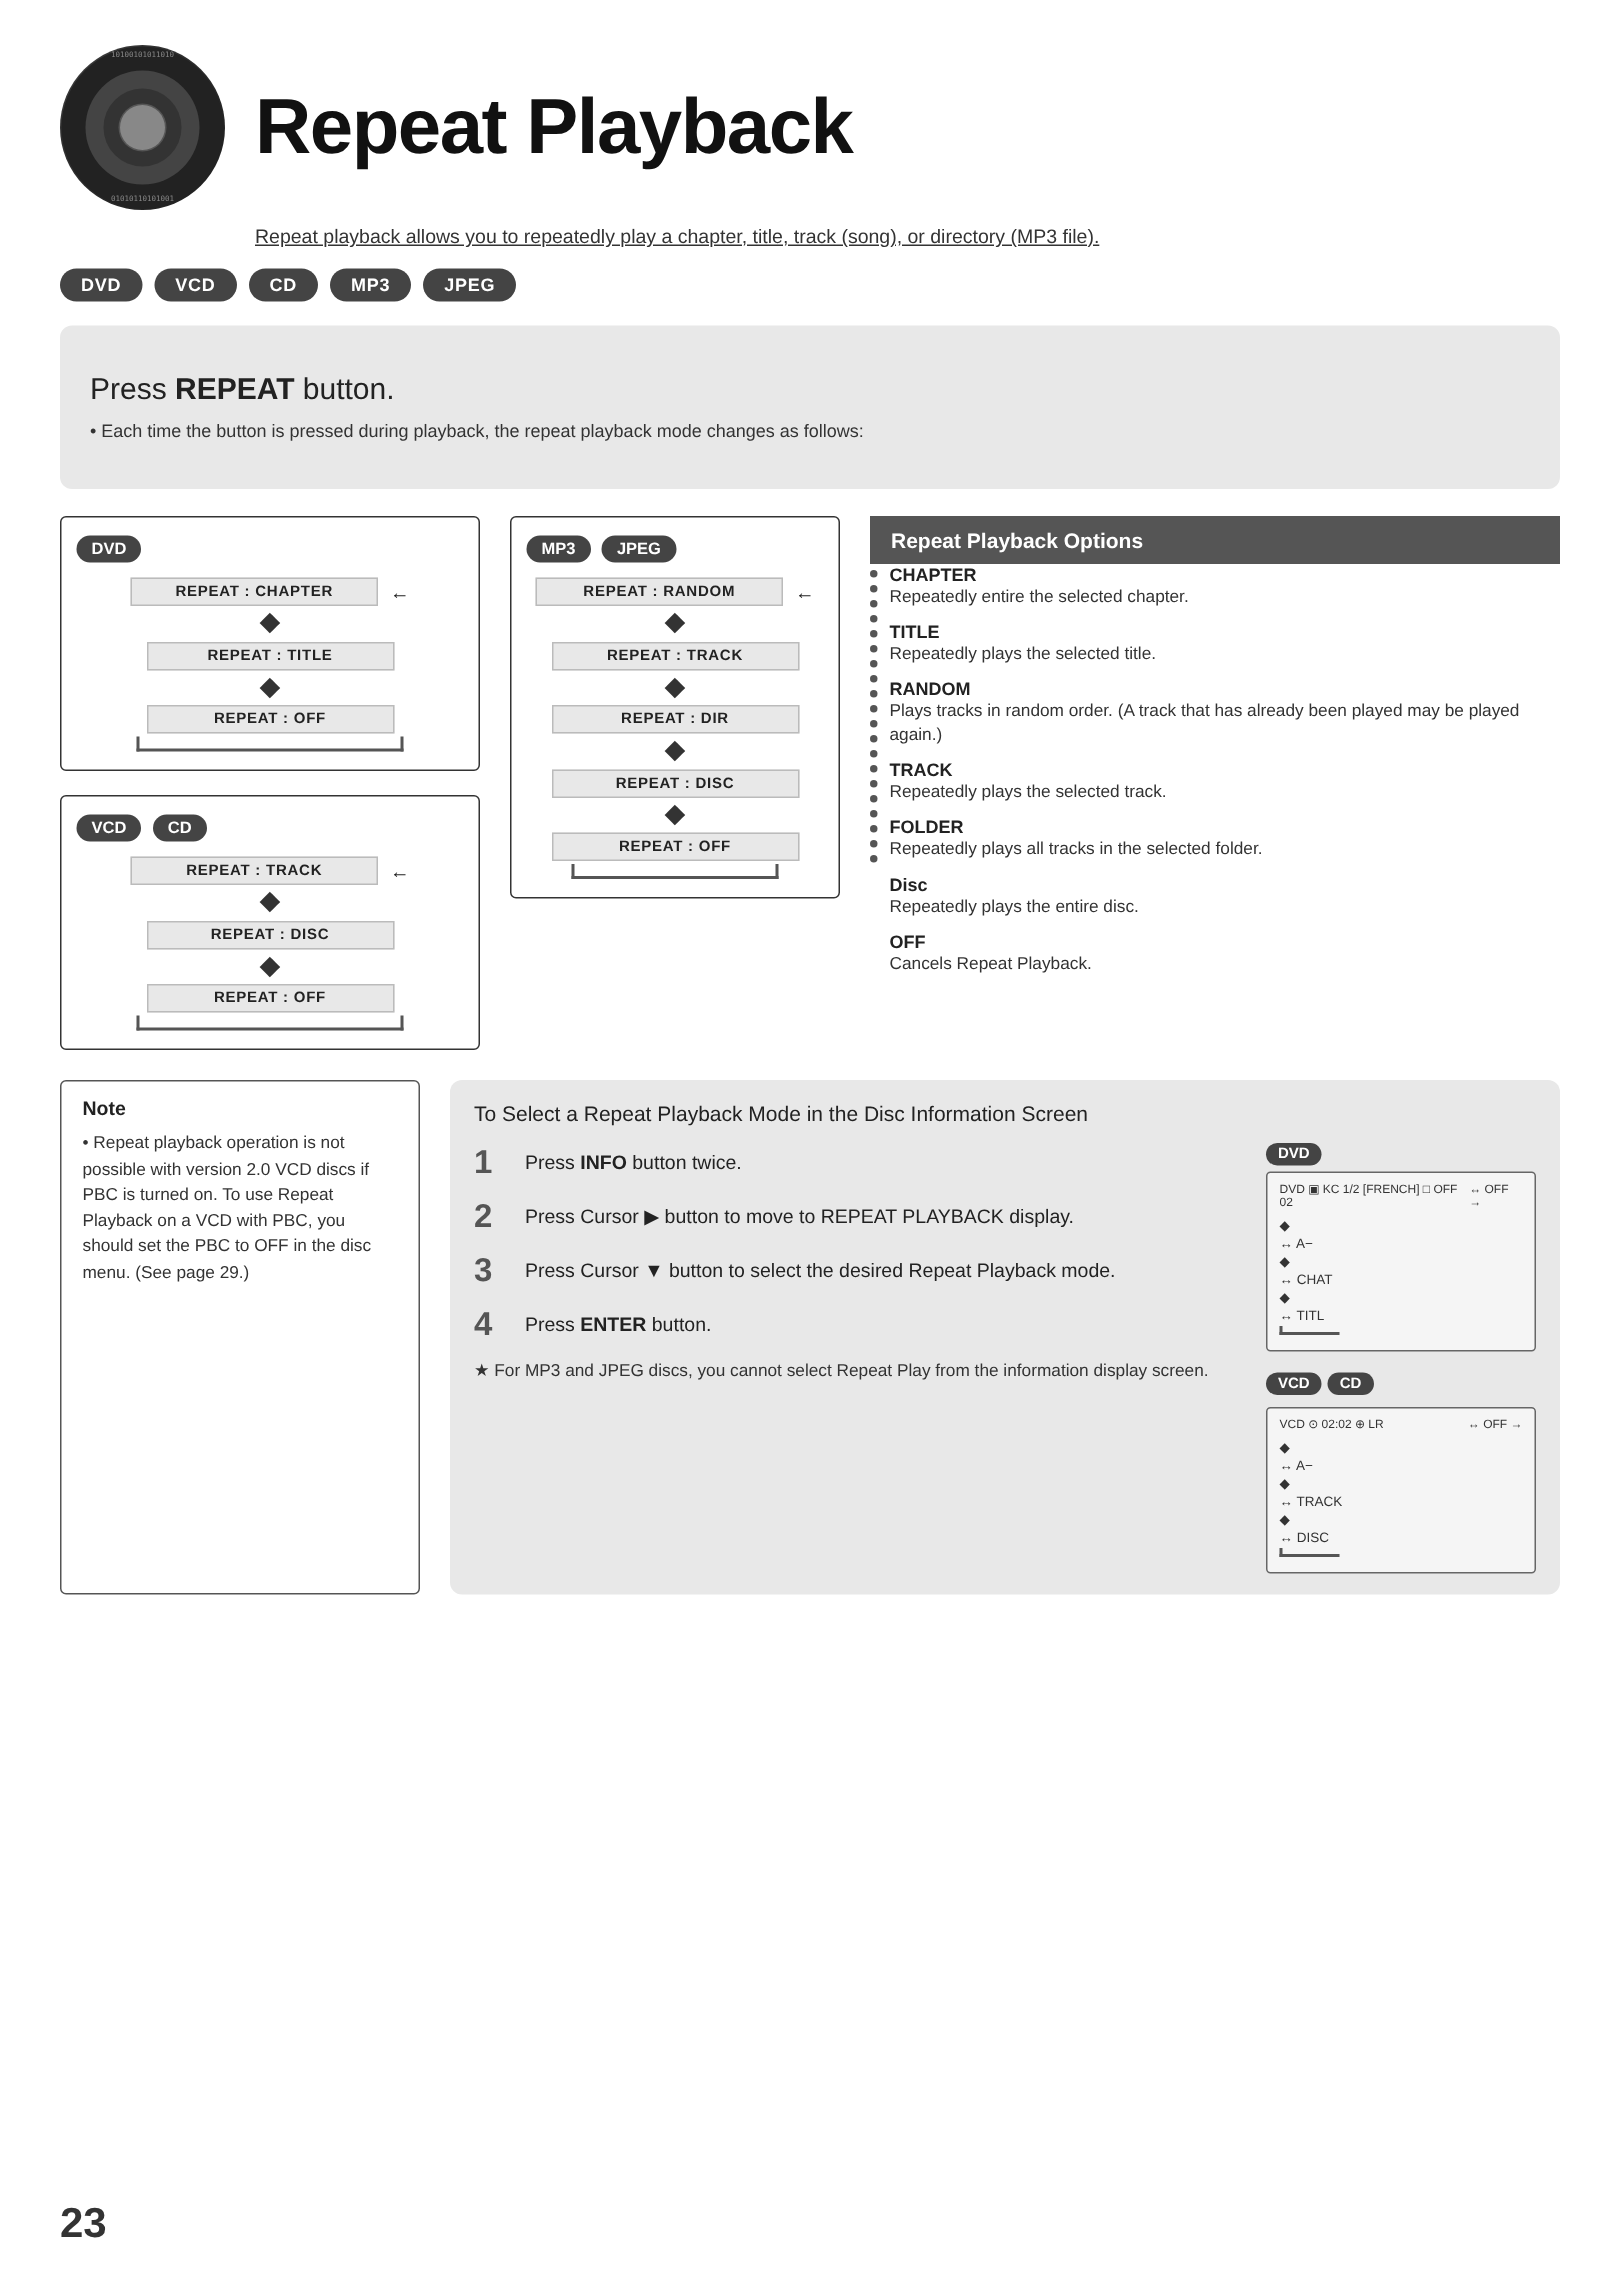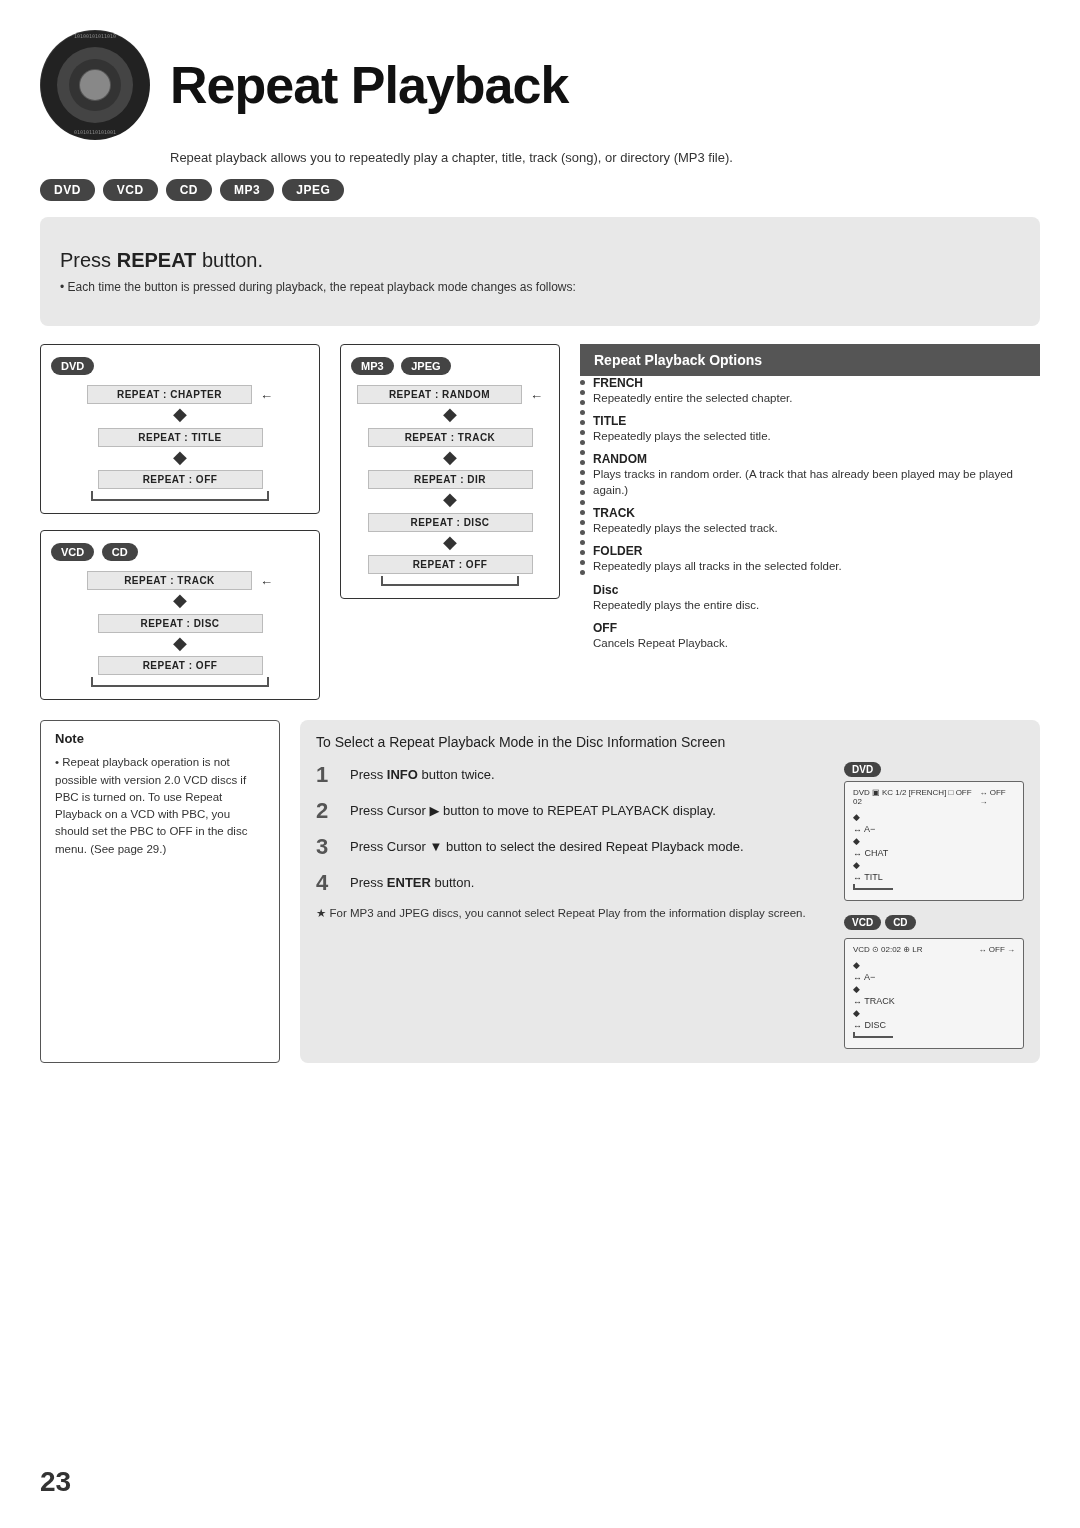--- a/index.html
+++ b/index.html
@@ -64,20 +64,21 @@
       color: #111;
       letter-spacing: -1px;
     }
 
     .subtitle {
       font-size: 13px;
       color: #333;
       margin-top: 6px;
       margin-left: 130px;
       margin-bottom: 14px;
+      text-decoration: underline;
     }
 
     
     .format-badges {
       display: flex;
       gap: 8px;
       margin-bottom: 16px;
       align-items: center;
     }
 
@@ -540,21 +541,21 @@
           <div class="vdot"></div>
           <div class="vdot"></div>
           <div class="vdot"></div>
           <div class="vdot"></div>
           <div class="vdot"></div>
         </div>
 
         <div class="options-list">
 
           <div class="opt-group">
-            <div class="opt-name">FRENCH</div>
+            <div class="opt-name">CHAPTER</div>
             <div class="opt-desc">Repeatedly entire the selected chapter.</div>
           </div>
 
           <div class="opt-group">
             <div class="opt-name">TITLE</div>
             <div class="opt-desc">Repeatedly plays the selected title.</div>
           </div>
 
           <div class="opt-group">
             <div class="opt-name">RANDOM</div>

